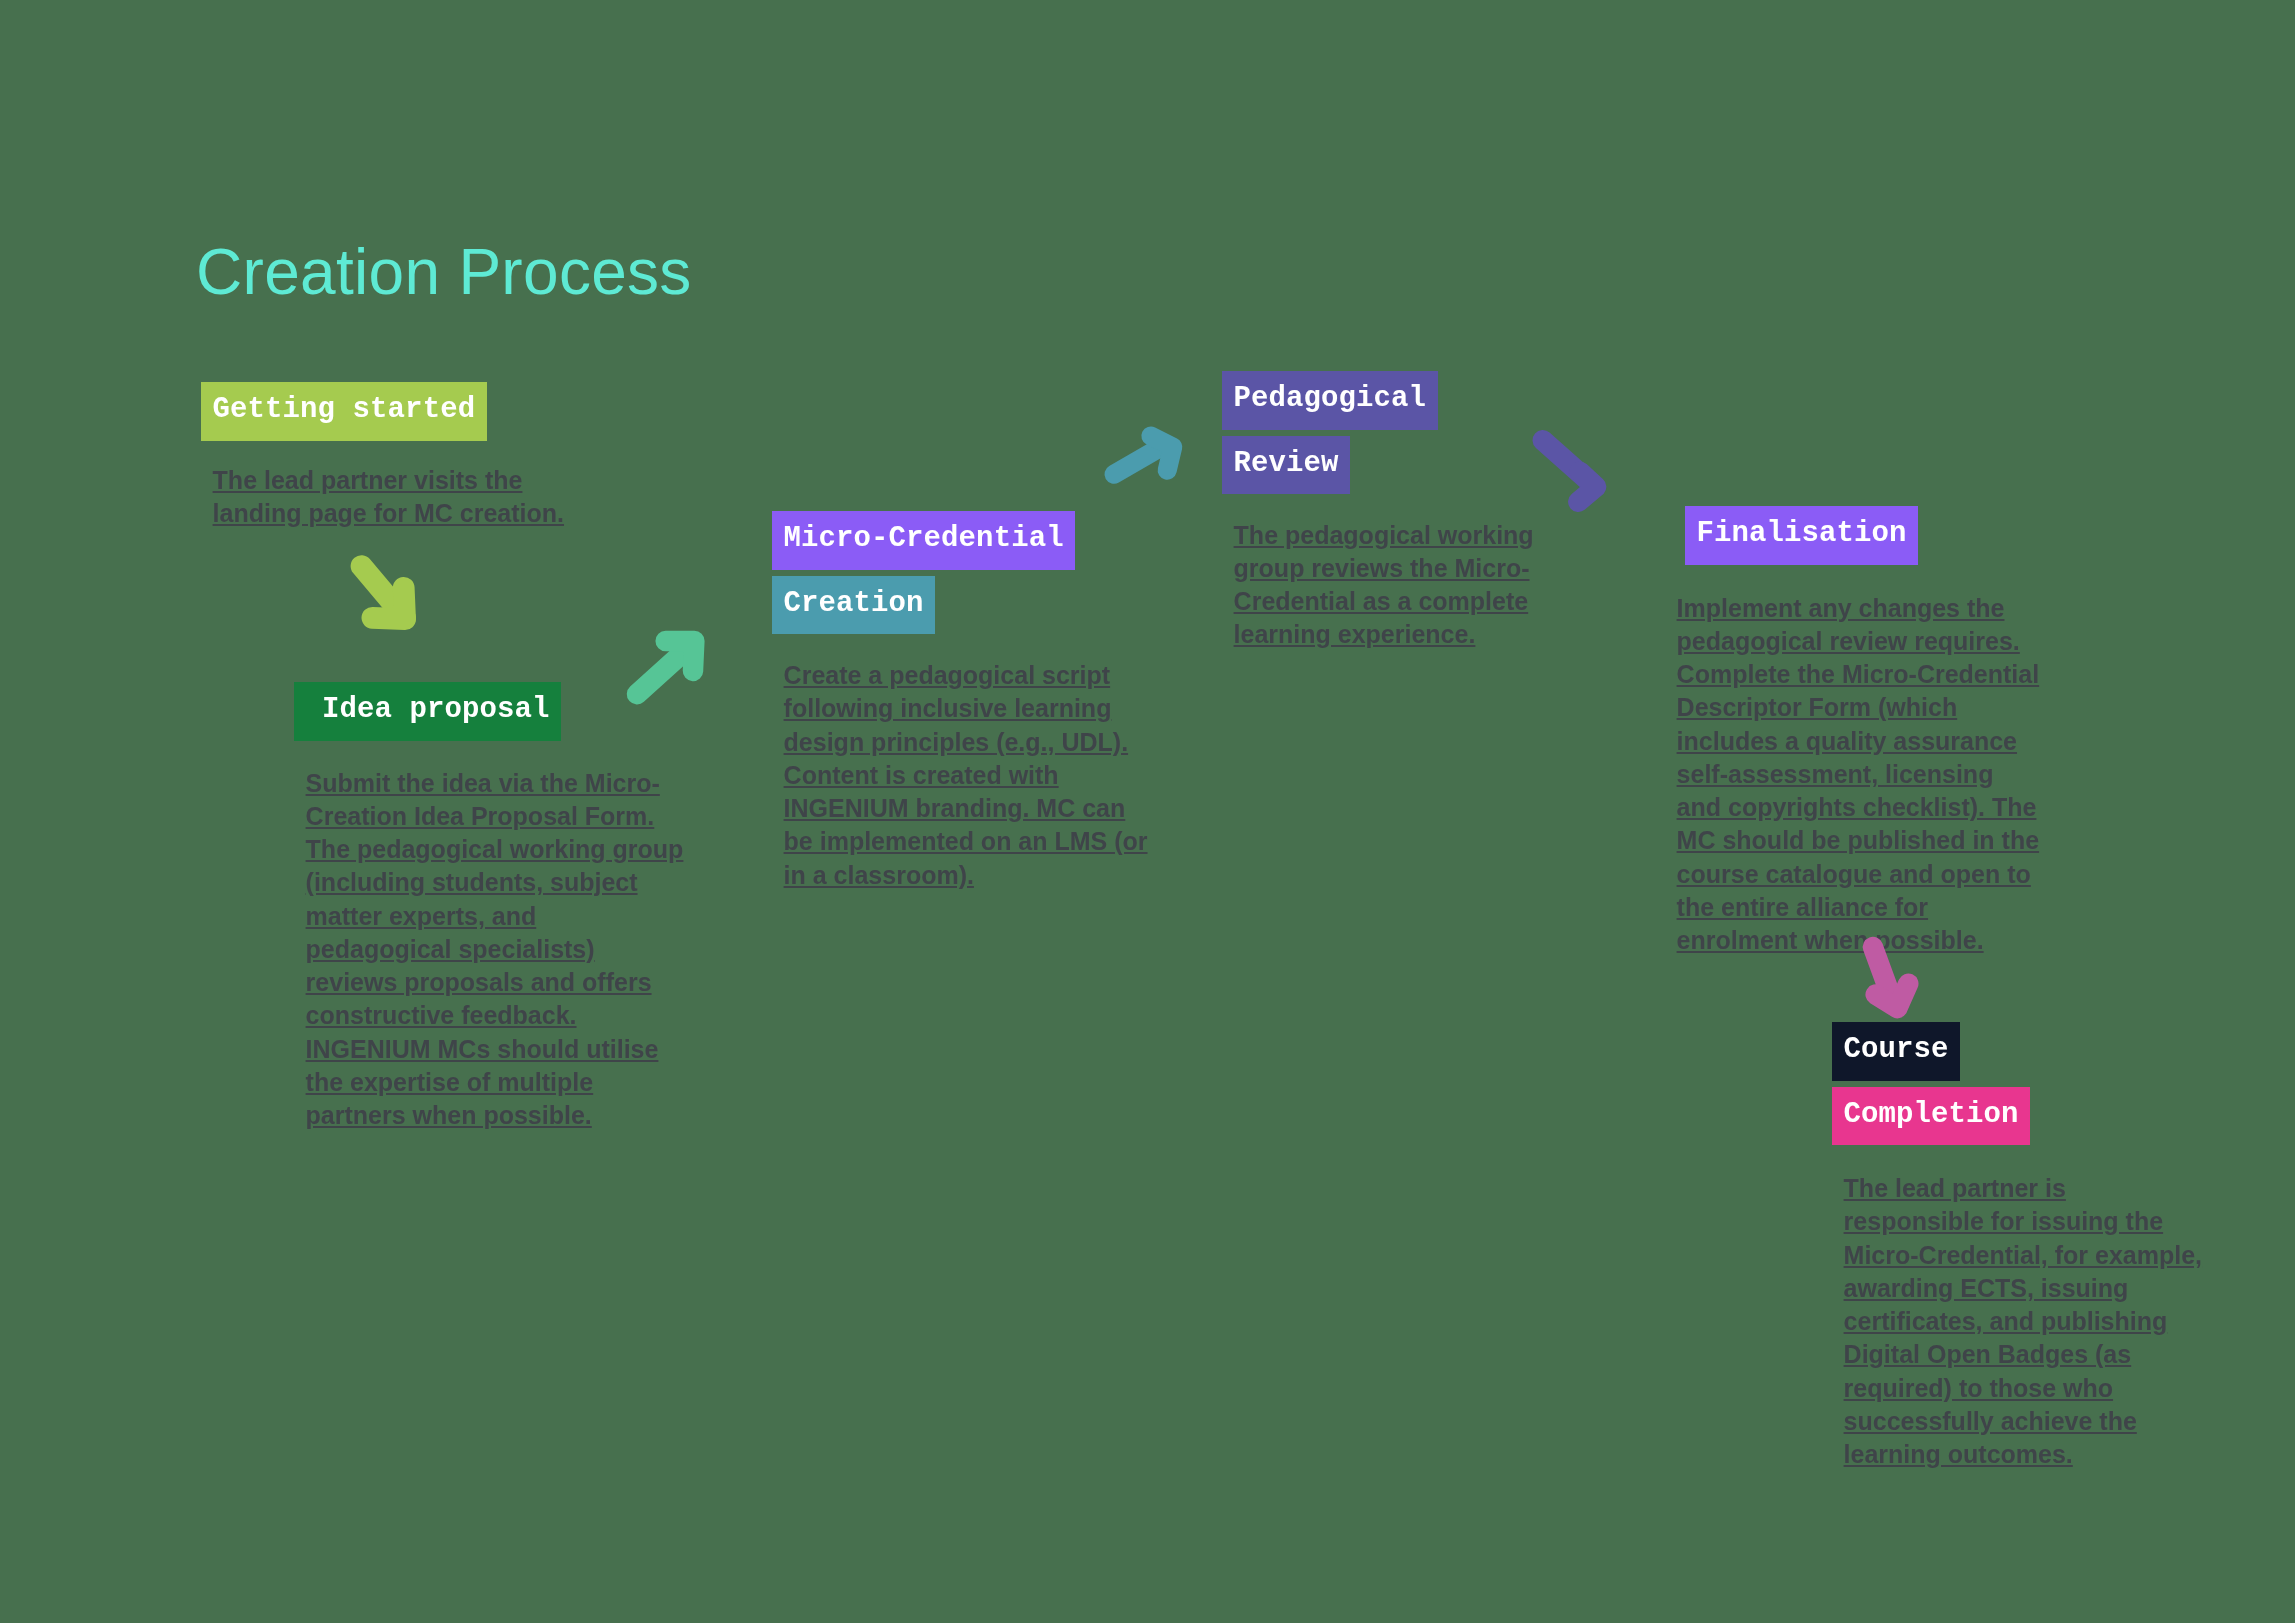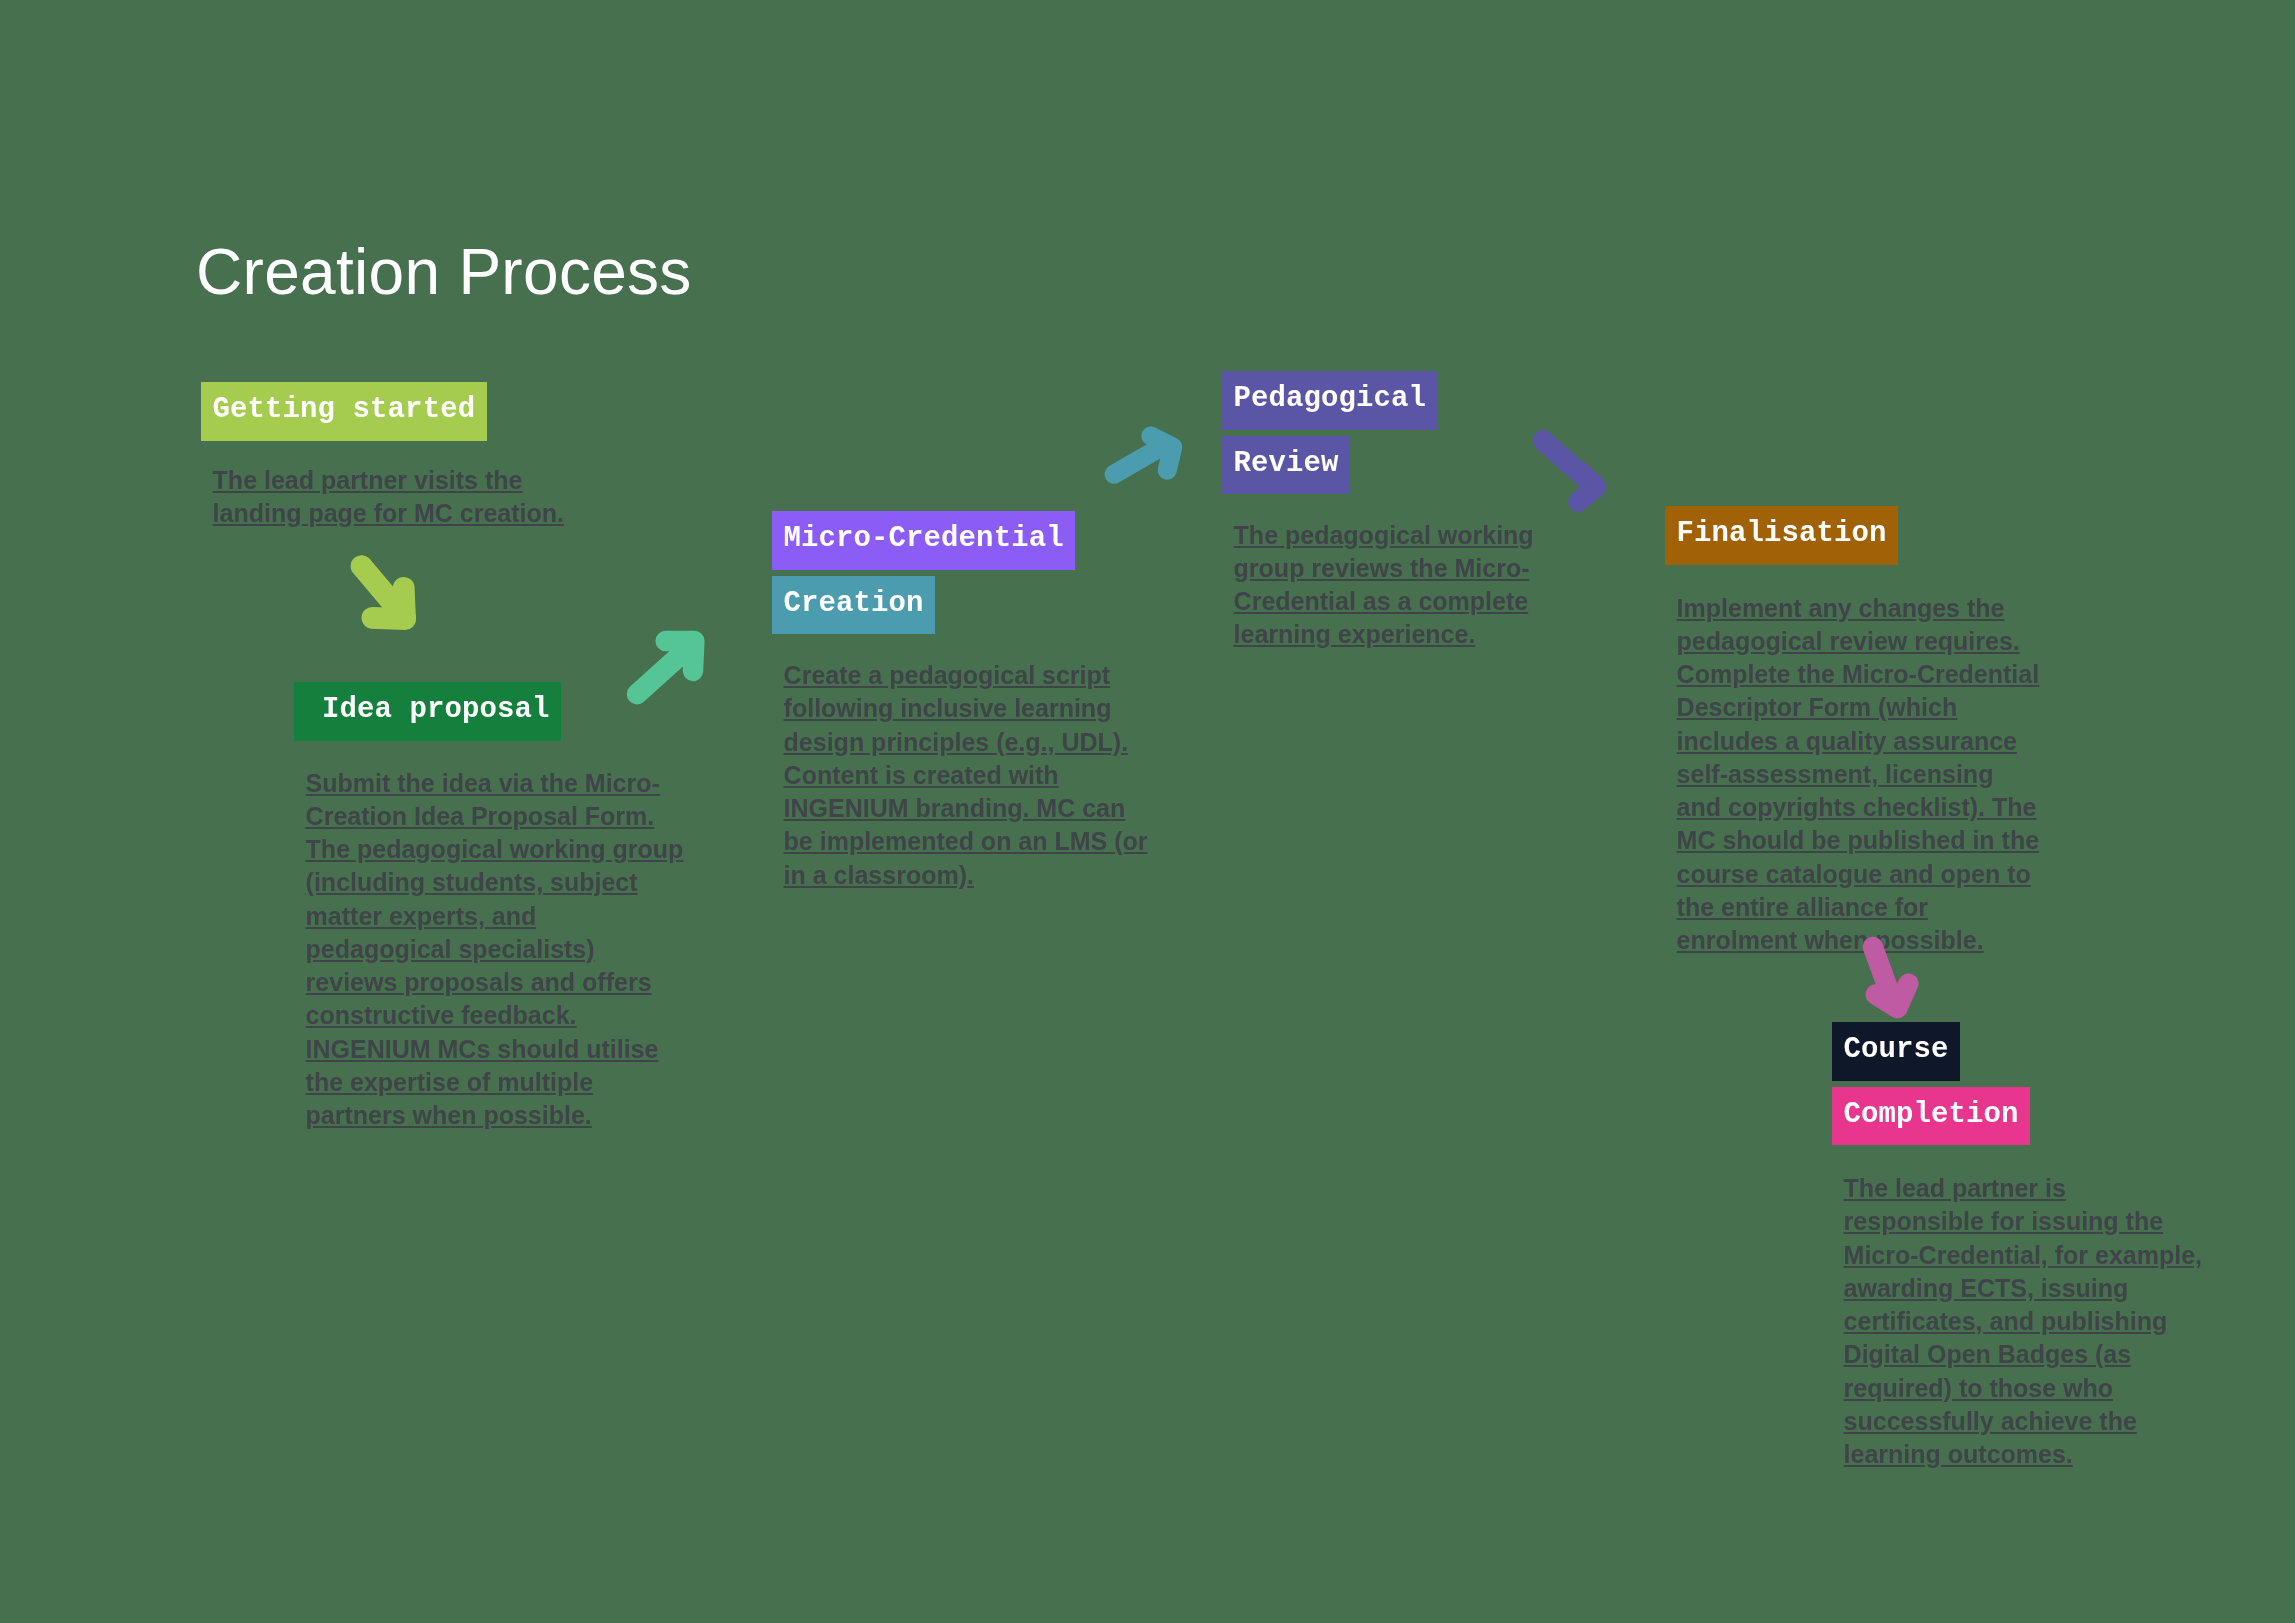--- a/index.html
+++ b/index.html
@@ -21,21 +21,21 @@
   }
 
   
   .page-title {
     position: absolute;
     left: 196px;
     top: 200px;
     font-size: 64px;
     font-weight: 300;
     letter-spacing: 0.3px;
-    color: #ffffff;
+    color: #5eead4;
     line-height: 1.05;
     white-space: nowrap;
     margin-top: 39px;
   }
 
   
   .step {
     position: absolute;
   }
   .step-labels {
@@ -131,21 +131,21 @@
   <div class="step" id="step-pedagogical-review">
     <div class="step-labels">
       <span class="label-wrap"><span class="label-line" style="background-color: rgb(91, 85, 166);">Pedagogical</span></span>
       <span class="label-wrap"><span class="label-line" style="background-color: rgb(91, 85, 166);">Review</span></span>
     </div>
     <p class="step-body">The pedagogical working group reviews the Micro-Credential as a complete learning experience.</p>
   </div>
 
   <div class="step" id="step-finalisation">
     <div class="step-labels">
-      <span class="label-wrap"><span class="label-line" style="background-color: #a16207;">Finalisation</span></span>
+      <span class="label-wrap"><span class="label-line" style="background-color: #8b5cf6; margin-left: 20px;">Finalisation</span></span>
     </div>
     <p class="step-body">Implement any changes the pedagogical review requires. Complete the Micro-Credential Descriptor Form (which includes a quality assurance self-assessment, licensing and copyrights checklist). The MC should be published in the course catalogue and open to the entire alliance for enrolment when possible.</p>
   </div>
 
   <div class="step" id="step-course-completion">
     <div class="step-labels">
       <span class="label-wrap"><span class="label-line" style="background-color: #0f172a;">Course</span></span>
       <span class="label-wrap"><span class="label-line" style="background-color: rgb(232, 54, 143);">Completion</span></span>
     </div>
     <p class="step-body">The lead partner is responsible for issuing the Micro-Credential, for example, awarding ECTS, issuing certificates, and publishing Digital Open Badges (as required) to those who successfully achieve the learning outcomes.</p>

